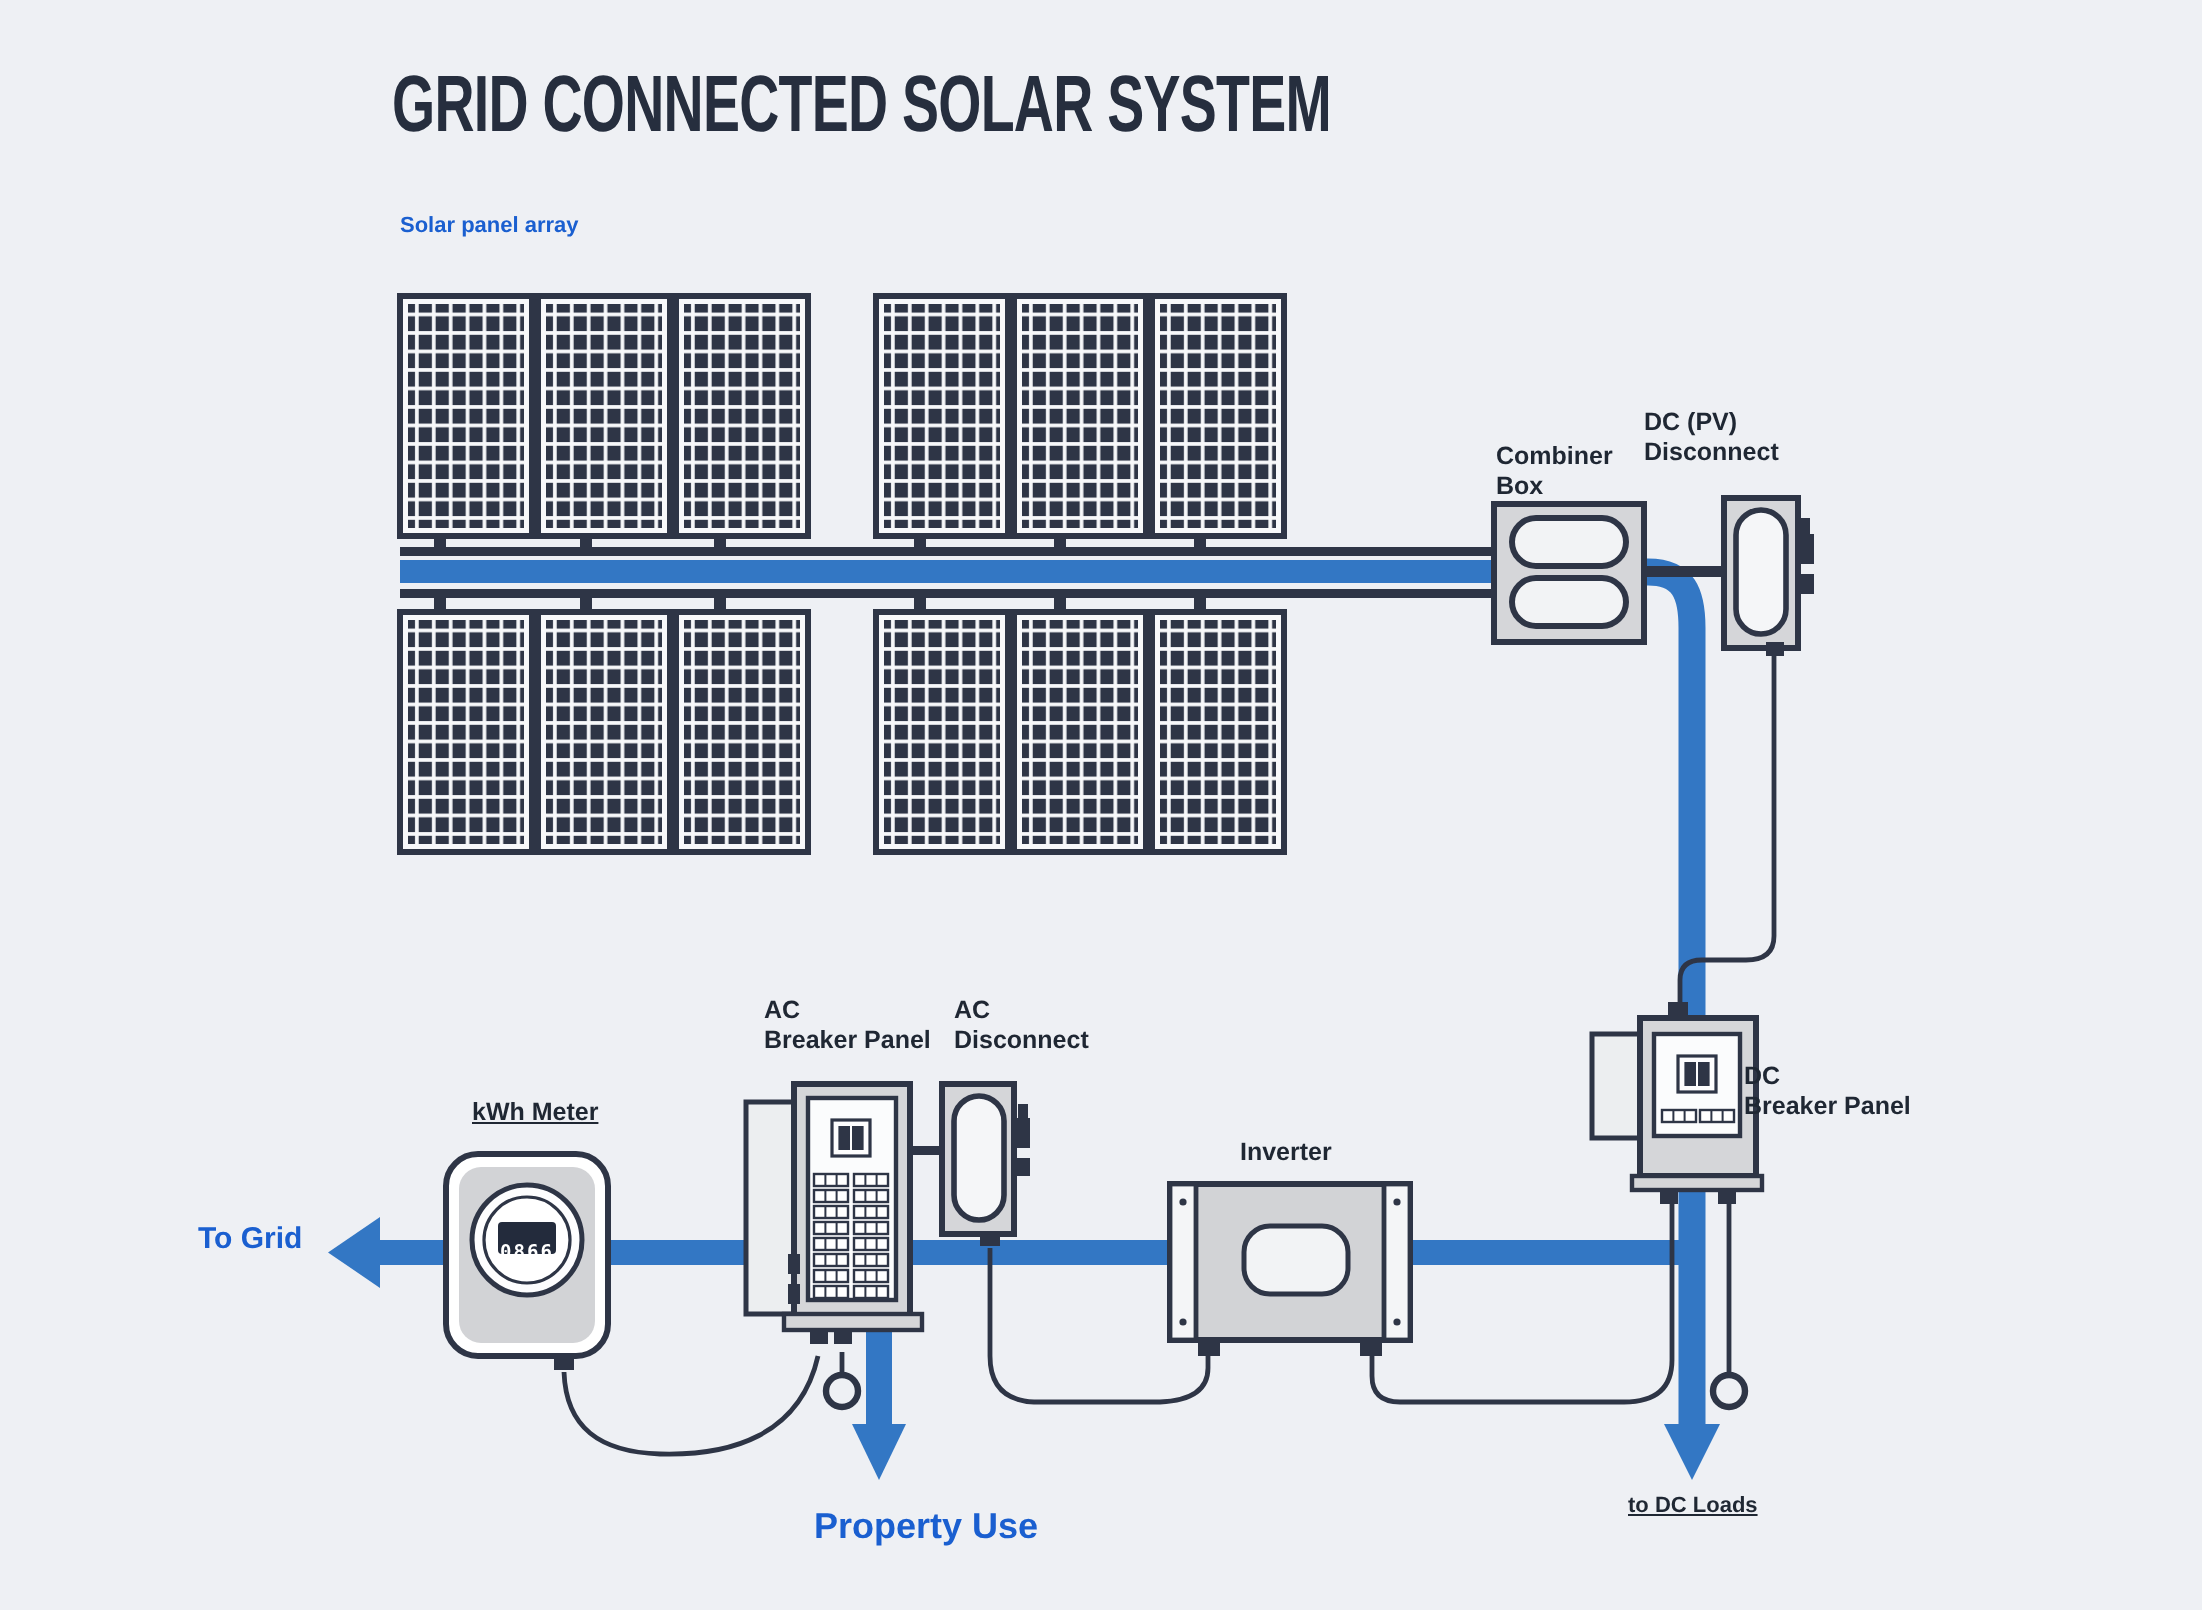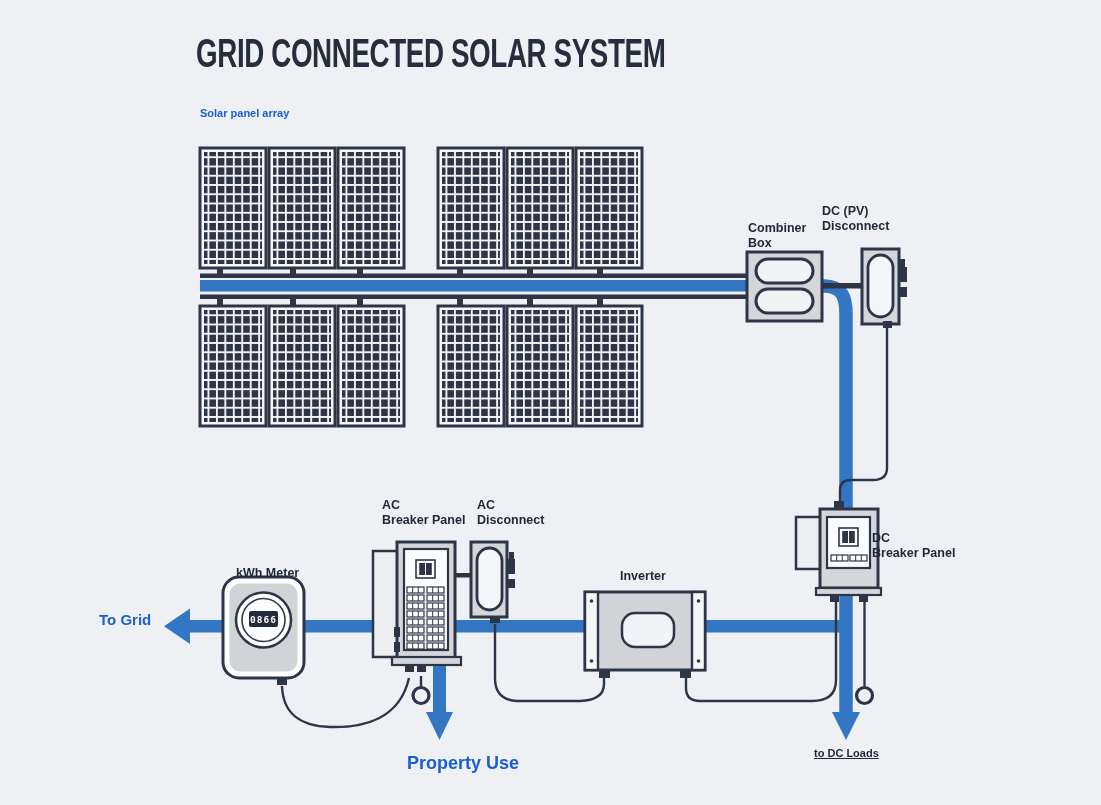--- a/index.html
+++ b/index.html
@@ -17,24 +17,24 @@
   .lbl-blue{position:absolute;font-weight:700;color:#1a5fd0;white-space:nowrap;}
   .lbl-array{left:200px;top:107px;font-size:11px;}
   .lbl-togrid{left:99px;top:611px;font-size:15px;}
   .lbl-property{left:407px;top:753px;font-size:18px;}
   .lbl-combiner{left:748px;top:221px;}
   .lbl-dcpv{left:822px;top:204px;}
   .lbl-dcbreaker{left:872px;top:531px;}
   .lbl-inverter{left:620px;top:569px;text-align:right;}
   .lbl-acbreaker{left:382px;top:498px;}
   .lbl-acdisconnect{left:477px;top:498px;}
-  .lbl-kwh{left:236px;top:566px;}
+  .lbl-kwh{left:236px;top:549px;text-decoration:underline;}
   .lbl-dcloads{left:814px;top:747px;font-size:11px;text-decoration:underline;}
   .meter-display{
-    position:absolute;left:249px;top:611px;width:29px;height:16px;
+    position:absolute;left:249px;top:611px;width:29px;height:31px;
     display:flex;align-items:center;justify-content:center;
     color:#ffffff;font-size:9.5px;font-weight:700;letter-spacing:1px;
     font-family:"DejaVu Sans Mono",monospace;
   }
 </style>
 </head>
 <body>
 
 <div class="stage">
 

